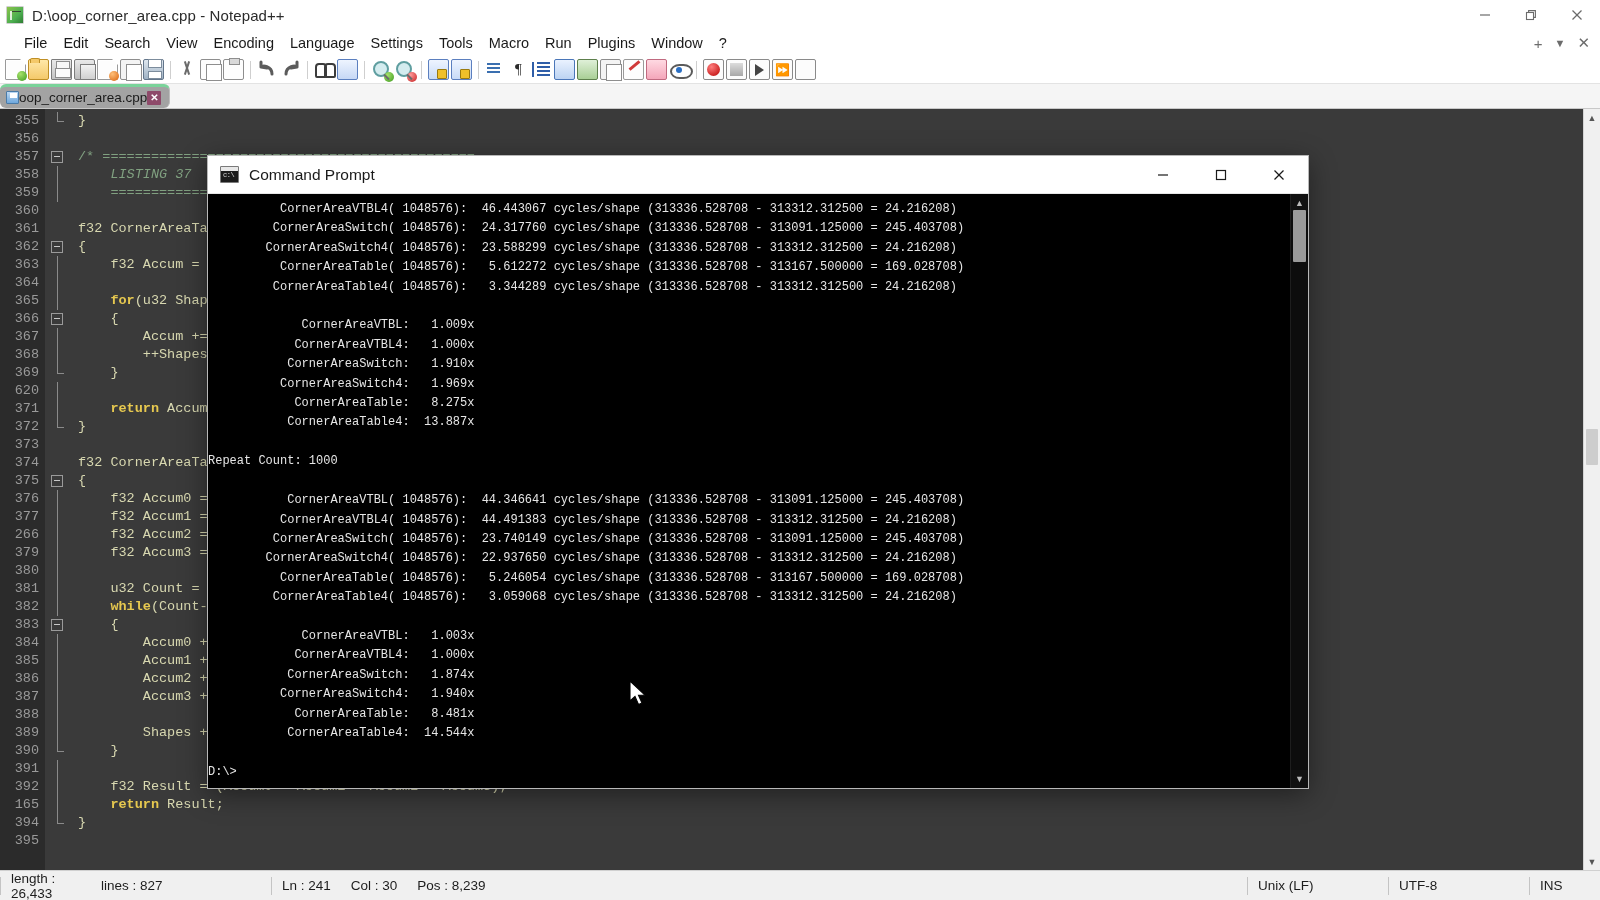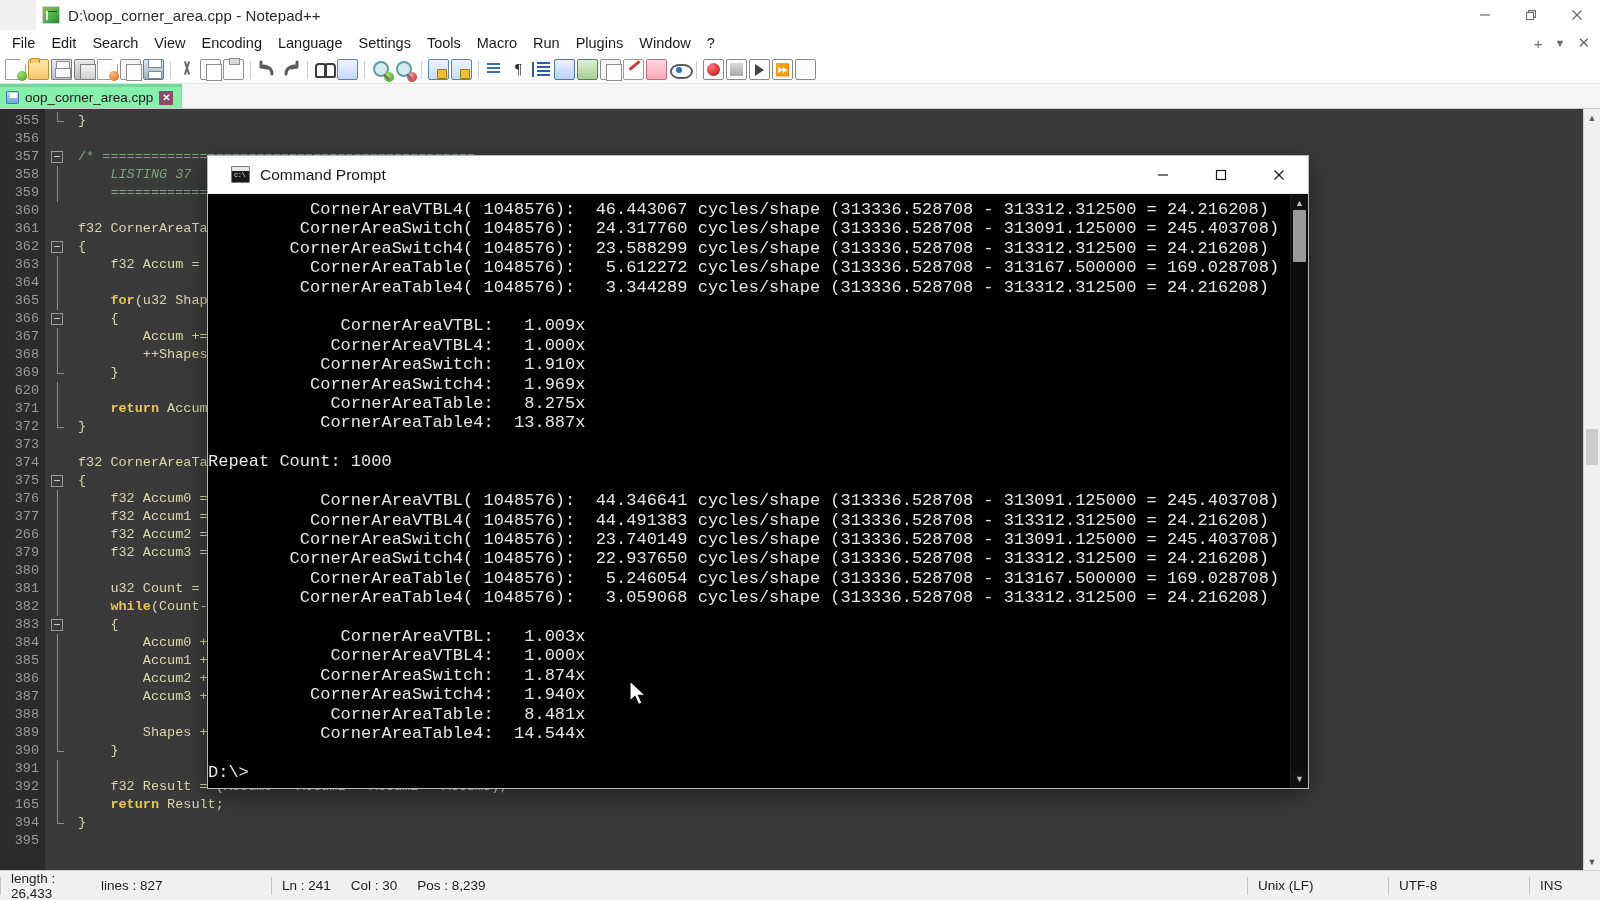--- a/index.html
+++ b/index.html
@@ -14,21 +14,21 @@
   #npp-window {
     position: absolute; left: 0; top: 0; width: 1600px; height: 900px;
     background: #f0f0f0;
     display: flex; flex-direction: column;
   }
 
   
   .npp-titlebar {
     height: 30px; background: #ffffff;
     display: flex; align-items: center;
-    position: relative; flex: none; margin-left: 36px;
+    position: relative; flex: none;
   }
   .npp-appicon {
     width: 18px; height: 18px; margin-left: 6px; margin-right: 8px;
     background: linear-gradient(135deg,#8bc34a 0%,#4caf50 60%,#2e7d32 100%);
     border: 1px solid #cfcfcf; border-radius: 1px;
     position: relative;
   }
   .npp-appicon::after {
     content:""; position:absolute; left:3px; top:4px; width:11px; height:9px;
     background:
@@ -44,21 +44,21 @@
             font-size: 14px; color:#7a7a7a; }
 
   
   .npp-menubar {
     height: 26px; background:#ffffff; display:flex; align-items:center;
     position:relative; flex:none;
   }
   .npp-menu-item {
     font-size: 14.5px; color:#1a1a1a; padding: 2px 8px 2px 8px; white-space:nowrap;
   }
-  .npp-menu-item:first-child { margin-left: 4px; }
+  .npp-menu-item:first-child { margin-left: 16px; }
   .npp-tabctl {
     position:absolute; right: 4px; top: 0; height:26px; display:flex; align-items:center; gap:12px;
     color:#6c6c6c; font-size:15px; padding-right:6px;
   }
 
   
   .npp-toolbar {
     height: 28px; background:#ffffff; display:flex; align-items:center;
     border-bottom: 1px solid #e3e3e3; flex:none; padding-left:4px;
   }
@@ -128,23 +128,23 @@
   .ic-macro .inner { position:absolute; inset:3px; }
   .rec-dot { background:radial-gradient(circle at 35% 30%, #ff7d7d, #b80000); border-radius:50%; }
   .rec-sq { background:linear-gradient(#dcdcdc,#a8a8a8); }
   .rec-play { width:0; height:0; border-style:solid; border-width:6px 0 6px 9px; border-color:transparent transparent transparent #444; }
   .ic-run { background:#fcfcfc; border:1px solid #8a8a8a; border-radius:2px; }
 
   
   .npp-tabbar { height: 25px; background:#f5f5f5; display:flex; align-items:flex-end; flex:none;
      border-bottom:1px solid #c8c8c8; }
   .npp-tab {
-    height: 24px; background:#86efac; display:flex; align-items:center;
-    padding: 0 8px 0 6px; gap:6px; border-top: 3px solid #7ad39a;
-    border-right:1px solid #bdbdbd; font-size:13.5px; color:#1a1a1a;
+    height: 24px; background:#a3a3a3; display:flex; align-items:center;
+    padding: 0 8px 0 6px; border-top: 3px solid #7ad39a;
+    border-right:1px solid #bdbdbd; font-size:13.5px; color:#1a1a1a;border-radius:6px;
   }
   .tab-saveicon { width:13px; height:13px; background:linear-gradient(#bcd8f2,#6fa8dd); border:1px solid #4a7ba8; border-radius:1px; position:relative; flex:none; }
   .tab-saveicon::after { content:""; position:absolute; left:3px; top:1px; width:7px; height:5px; background:#fff; }
   .tab-close { width:14px; height:14px; background:#8e4a6a; color:#fff; font-size:10px;
                display:flex; align-items:center; justify-content:center; border-radius:1px; flex:none;
                font-family:"Liberation Sans", sans-serif; font-weight:bold; }
 
   
   .npp-editor-wrap { flex:1; position:relative; display:flex; overflow:hidden; background:#2b2b2b; }
   .npp-gutter {
@@ -186,37 +186,37 @@
   .st-sep  { width:1px; height:18px; background:#c4c4c4; }
 
   
   #cmd-window {
     position:absolute; left: 208px; top: 156px; width: 1100px; height: 632px;
     background:#000; box-shadow: 0 0 0 1px #b8b8b8, 0 6px 26px rgba(0,0,0,.45);
     display:flex; flex-direction:column;
   }
   .cmd-titlebar {
     height:38px; background:#ffffff; display:flex; align-items:center; flex:none;
-    position:relative; border-bottom:1px solid #e6e6e6;padding-left:11px;
+    position:relative; border-bottom:1px solid #e6e6e6;
   }
   .cmd-icon {
     width:19px; height:17px; margin-left:12px; margin-right:10px;
     background:#1c1c1c; border:1px solid #7a7a7a; border-radius:1px; position:relative; flex:none;
   }
   .cmd-icon::before { content:""; position:absolute; left:0; right:0; top:0; height:4px; background:#e8e8e8; }
   .cmd-icon::after  { content:"c:\\"; position:absolute; left:2px; top:4px; font-size:7px; color:#ddd;
                       font-family:"Liberation Mono", monospace; letter-spacing:-.5px; }
   .cmd-title { font-size:15.5px; color:#1a1a1a; }
   .cmd-wincontrols { position:absolute; right:0; top:0; height:38px; display:flex; }
   .cmd-wc { width:58px; height:38px; display:flex; align-items:center; justify-content:center; color:#1a1a1a; }
 
   .cmd-body { flex:1; background:#000; display:flex; overflow:hidden; position:relative; }
   .cmd-text {
     flex:1; color:#e6e6e6; font-family:"Liberation Mono", monospace;
-    font-size:17px; line-height:19.4px; white-space:pre; padding: 6px 0 0 0;
+    font-size:12px; line-height:19.4px; white-space:pre; padding: 6px 0 0 0;
     overflow:hidden;
   }
   .cmd-scroll { width:18px; background:#0d0d0d; flex:none; position:relative;
                 border-left:1px solid #1e1e1e; display:flex; flex-direction:column; justify-content:space-between; }
   .cmd-sb-btn { height:18px; display:flex; align-items:center; justify-content:center; color:#bbb; font-size:9px; background:#111; }
   .cmd-sb-thumb { position:absolute; left:2px; right:2px; top:16px; height:52px; background:#9a9a9a; border-radius:1px; }
 
   
   .cursor-arrow { position:absolute; left:629px; top:680px; z-index:60; pointer-events:none; }
 </style>

